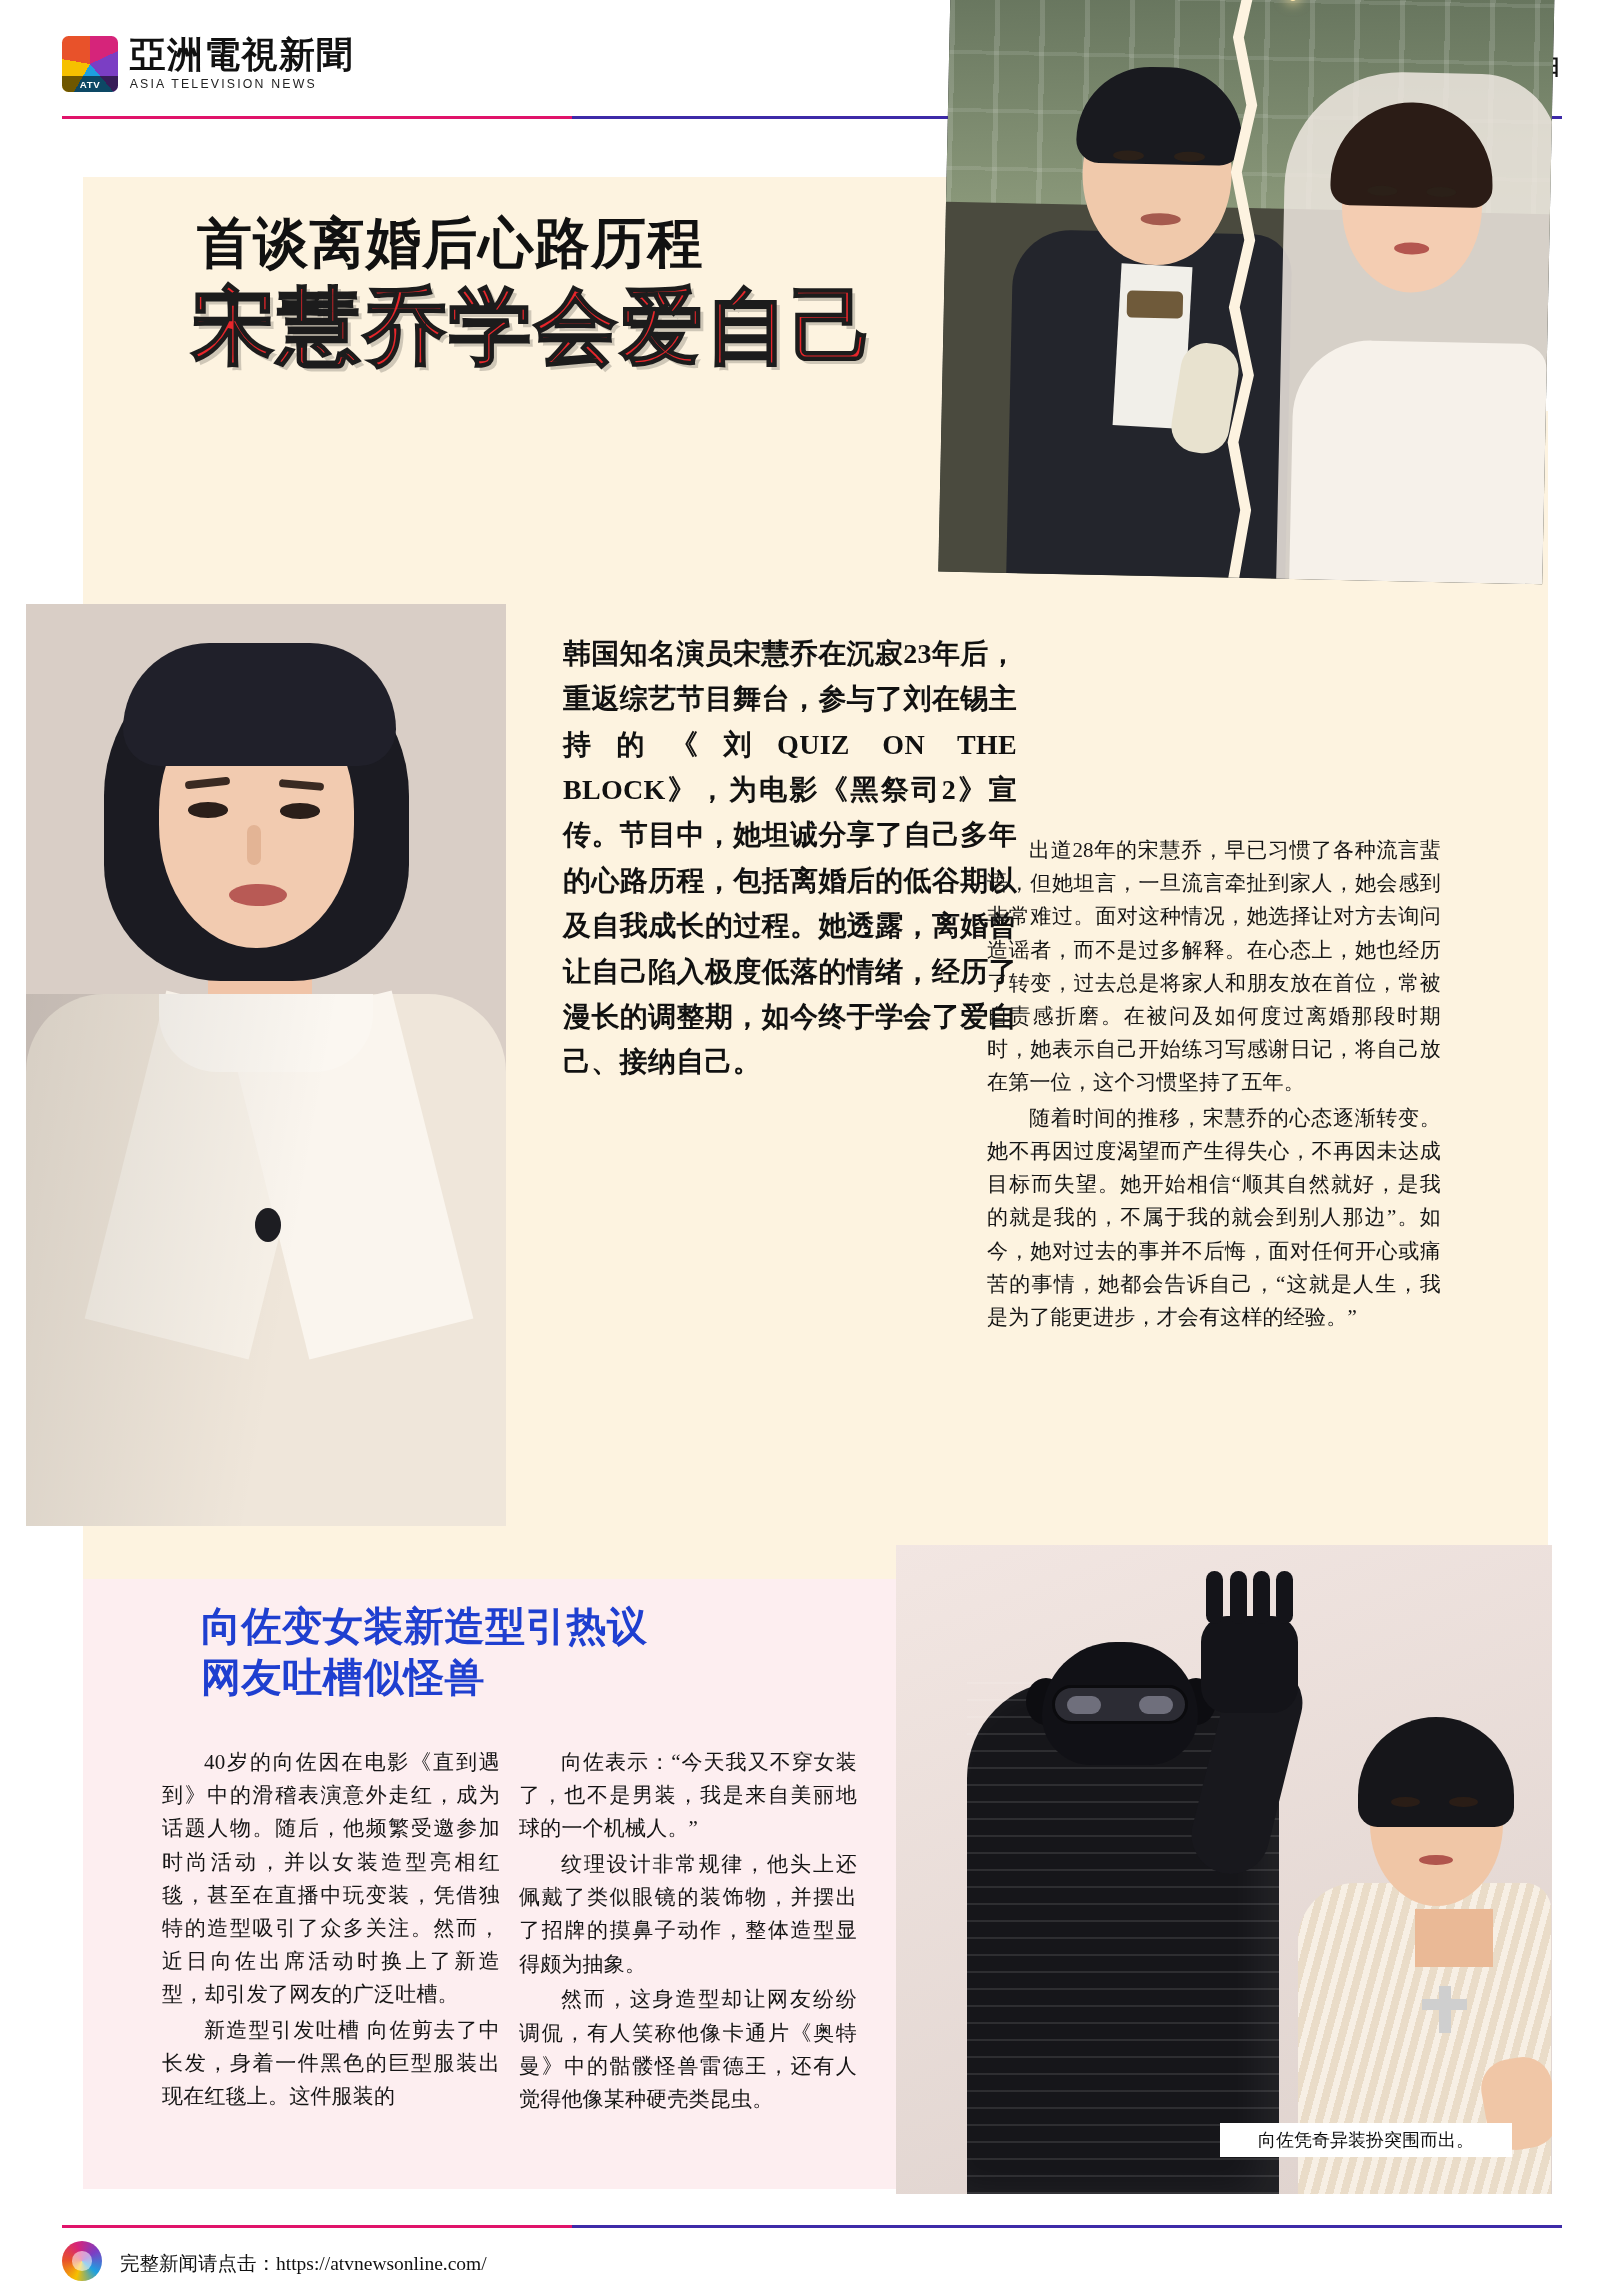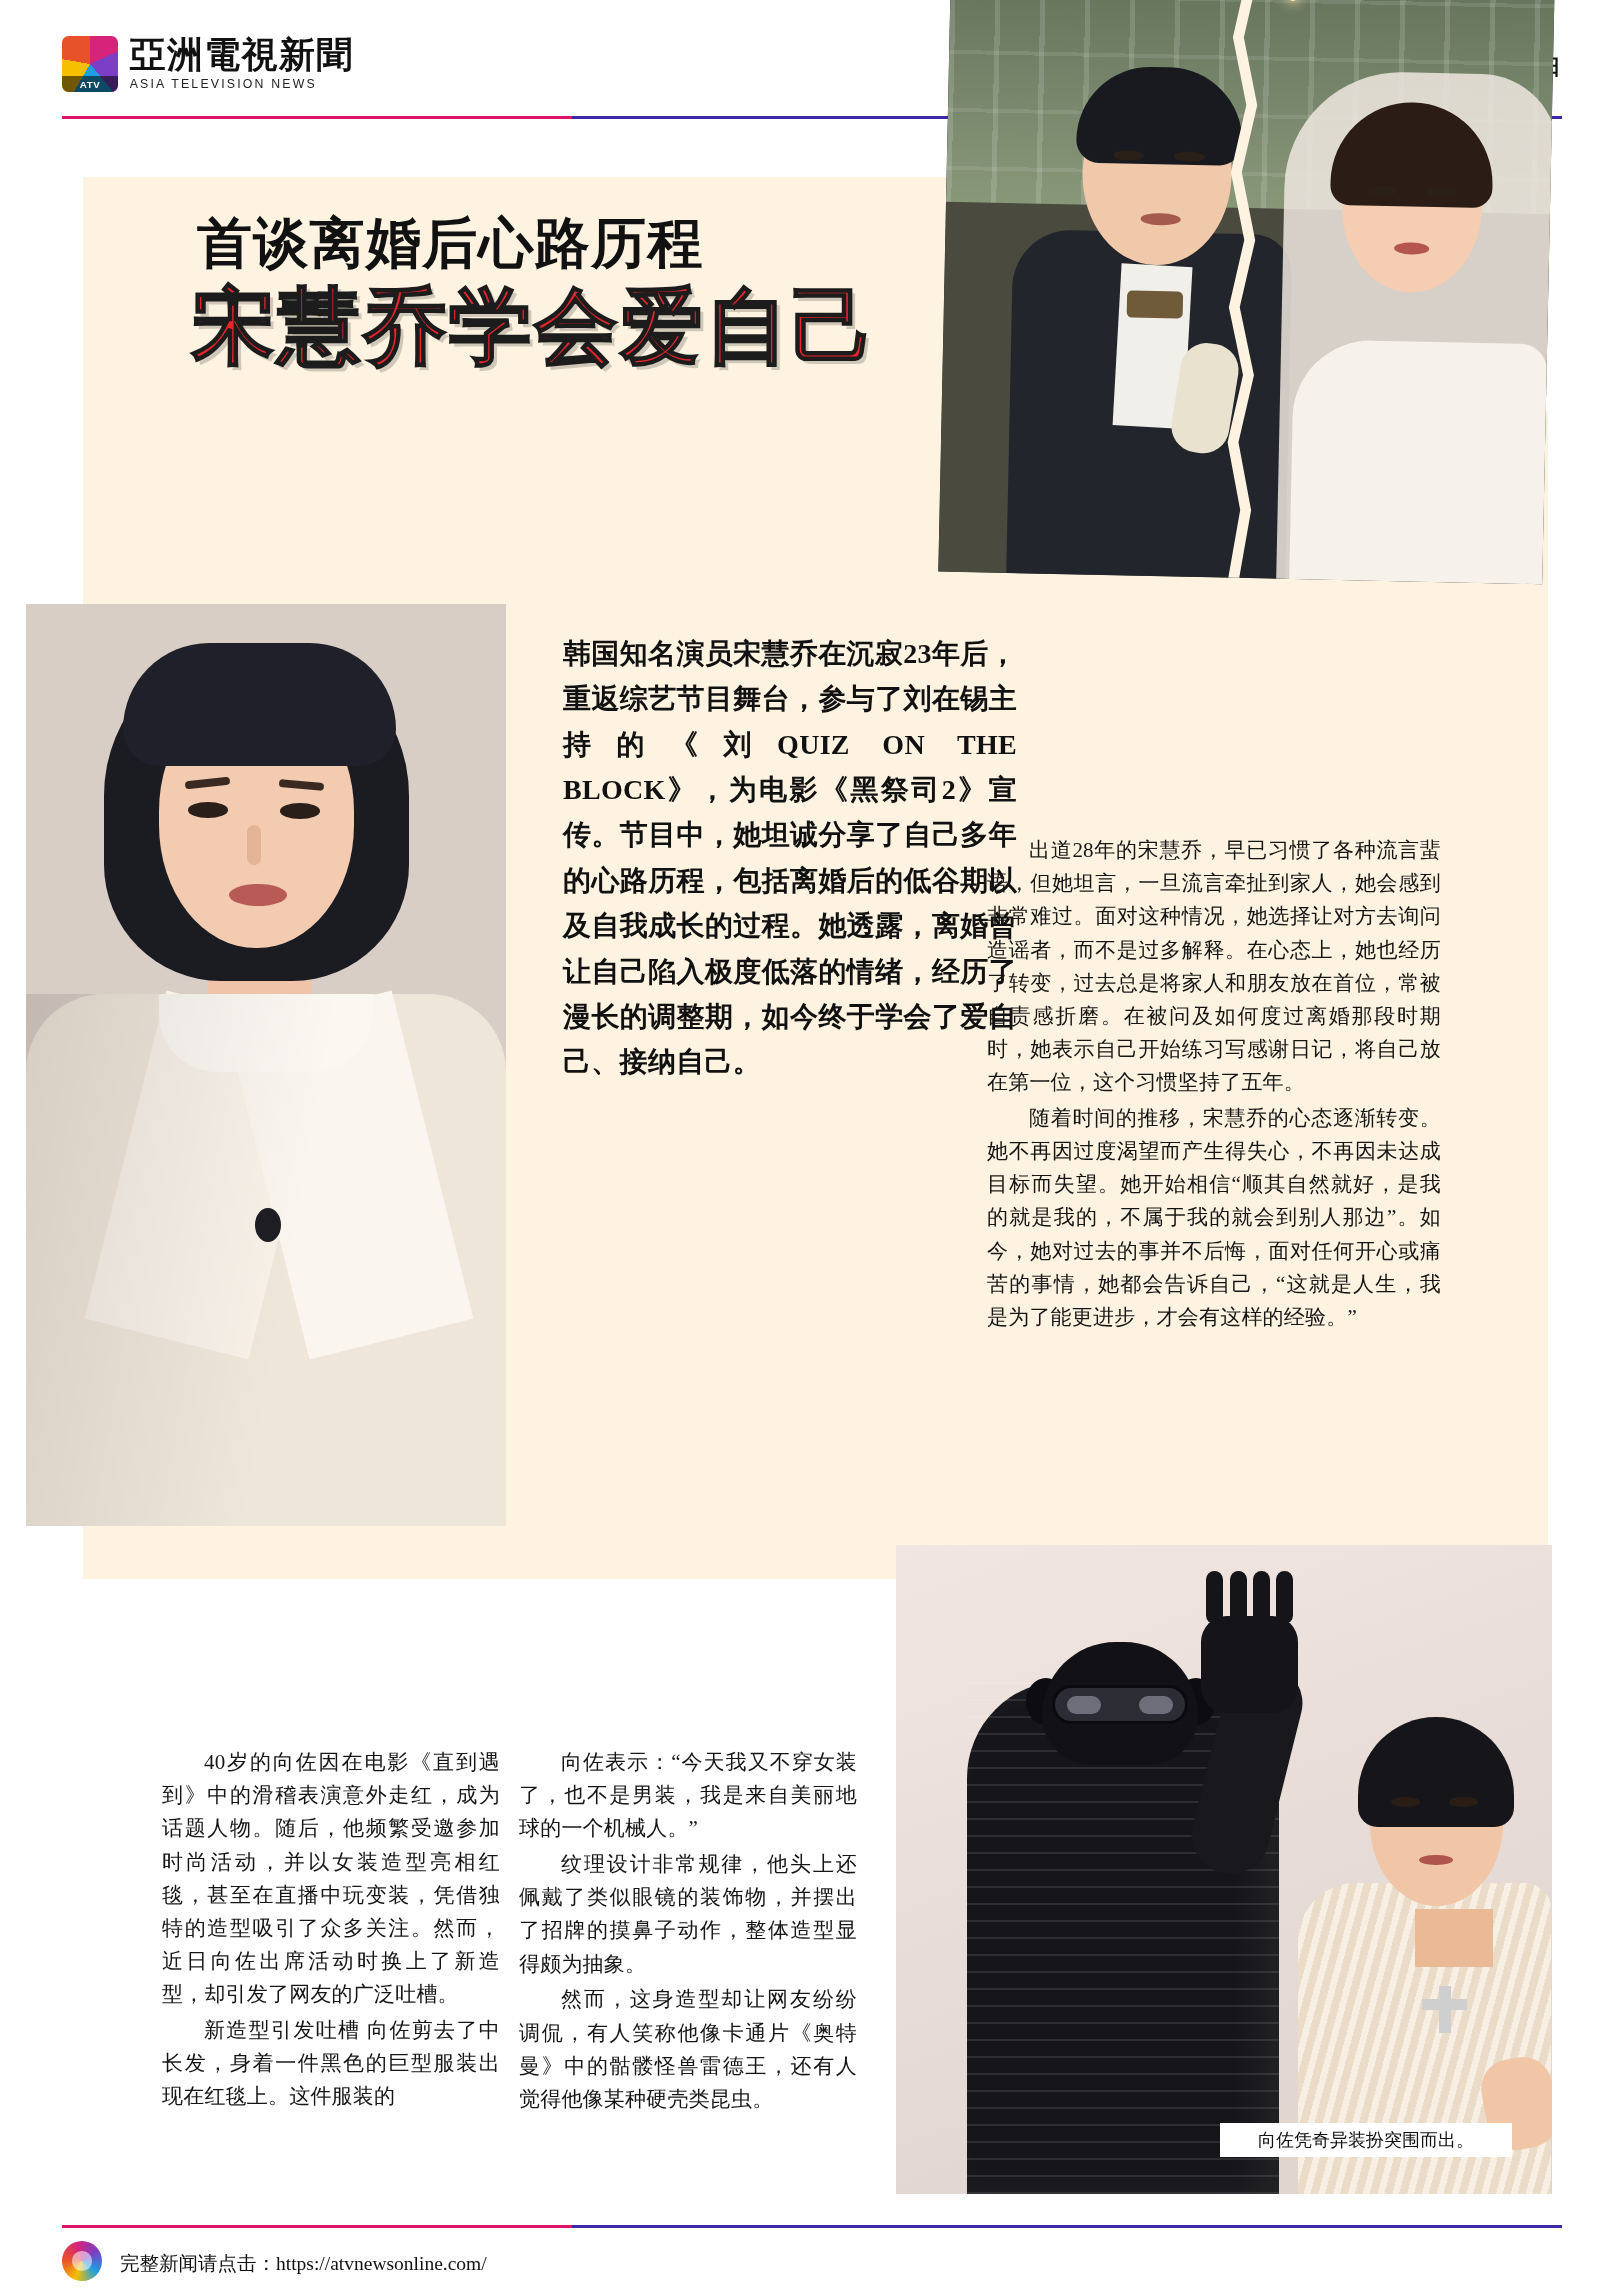--- a/index.html
+++ b/index.html
@@ -276,20 +276,26 @@
     <div class="pp-button"></div>
     <div class="pp-shadow"></div>
   </div>
 
 
   <div class="col col-right">
     <p>出道28年的宋慧乔，早已习惯了各种流言蜚语，但她坦言，一旦流言牵扯到家人，她会感到非常难过。面对这种情况，她选择让对方去询问造谣者，而不是过多解释。在心态上，她也经历了转变，过去总是将家人和朋友放在首位，常被自责感折磨。在被问及如何度过离婚那段时期时，她表示自己开始练习写感谢日记，将自己放在第一位，这个习惯坚持了五年。</p>
     <p>随着时间的推移，宋慧乔的心态逐渐转变。她不再因过度渴望而产生得失心，不再因未达成目标而失望。她开始相信“顺其自然就好，是我的就是我的，不属于我的就会到别人那边”。如今，她对过去的事并不后悔，面对任何开心或痛苦的事情，她都会告诉自己，“这就是人生，我是为了能更进步，才会有这样的经验。”</p>
   </div>
 
+  <div class="story2">
+    <div class="headline2">
+      <div>向佐变女装新造型引热议</div>
+      <div>网友吐槽似怪兽</div>
+    </div>
+  </div>
 
   <div class="photo-costume">
     <div class="pc-bg"></div>
     <div class="pc-man2-coat"></div>
     <div class="pc-man2-fur"></div>
     <div class="pc-neck"></div>
     <div class="pc-man2-head"></div>
     <div class="pc-man2-hair"></div>
     <div class="pc-m2eye1"></div>
     <div class="pc-m2eye2"></div>

